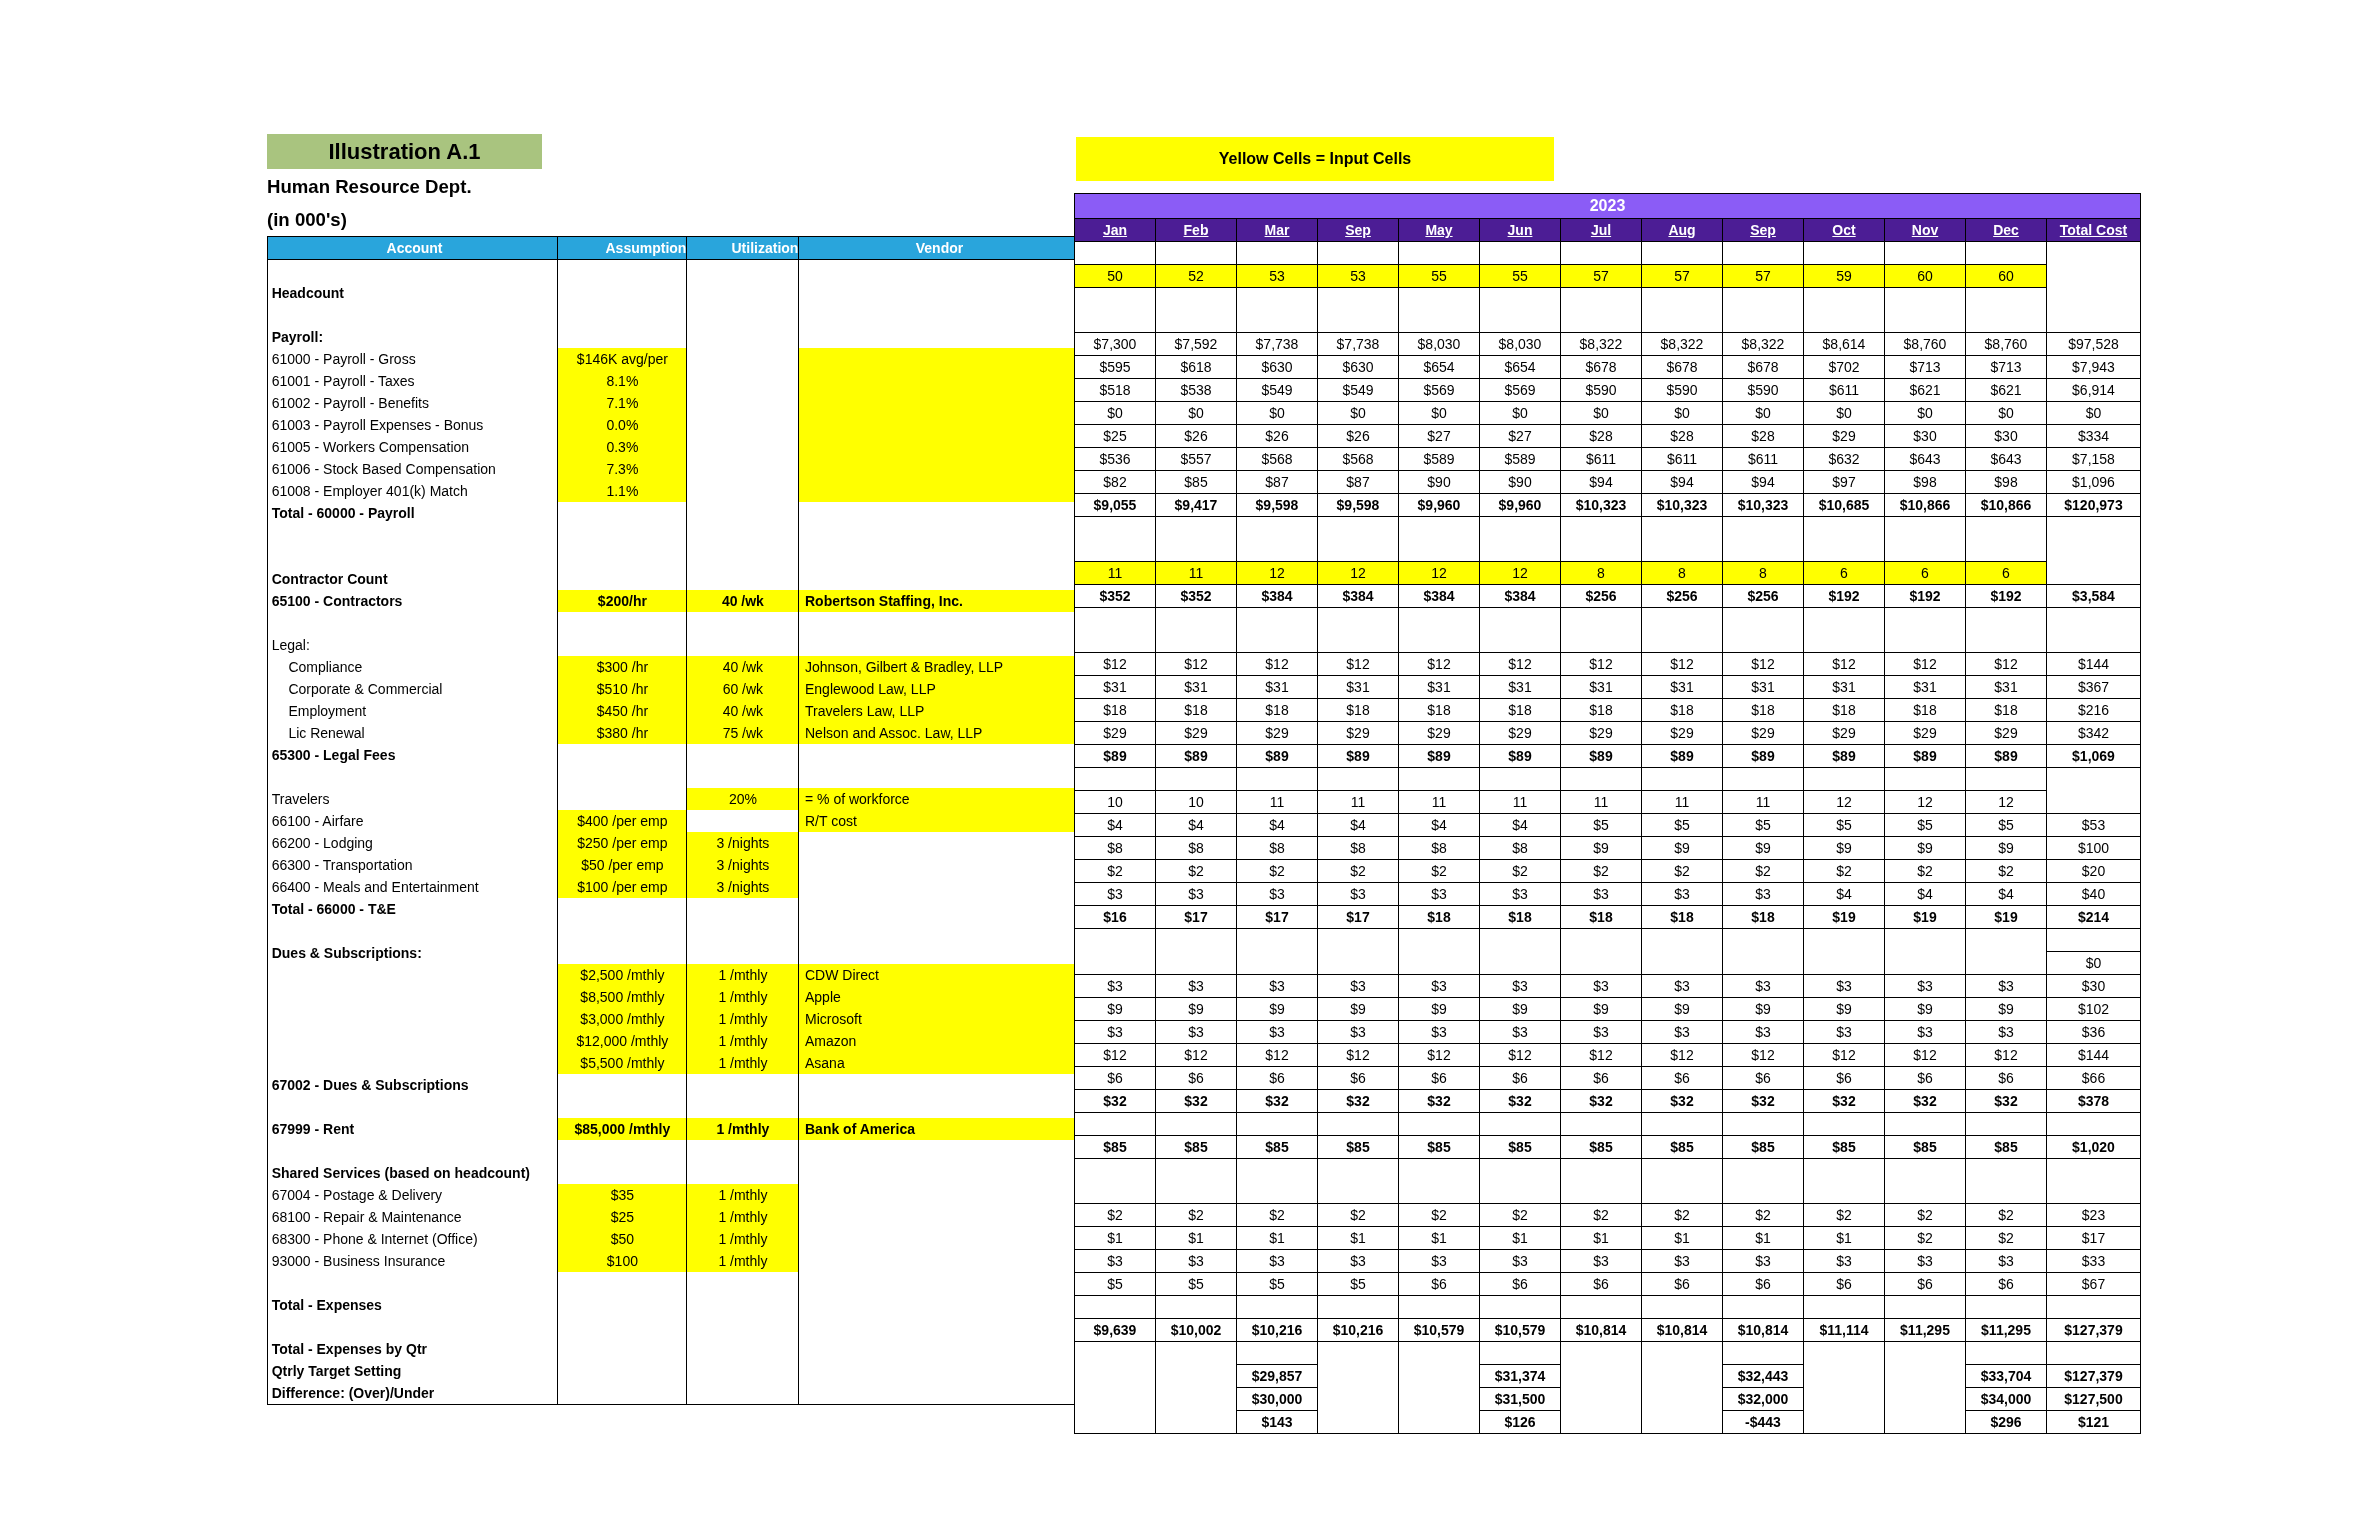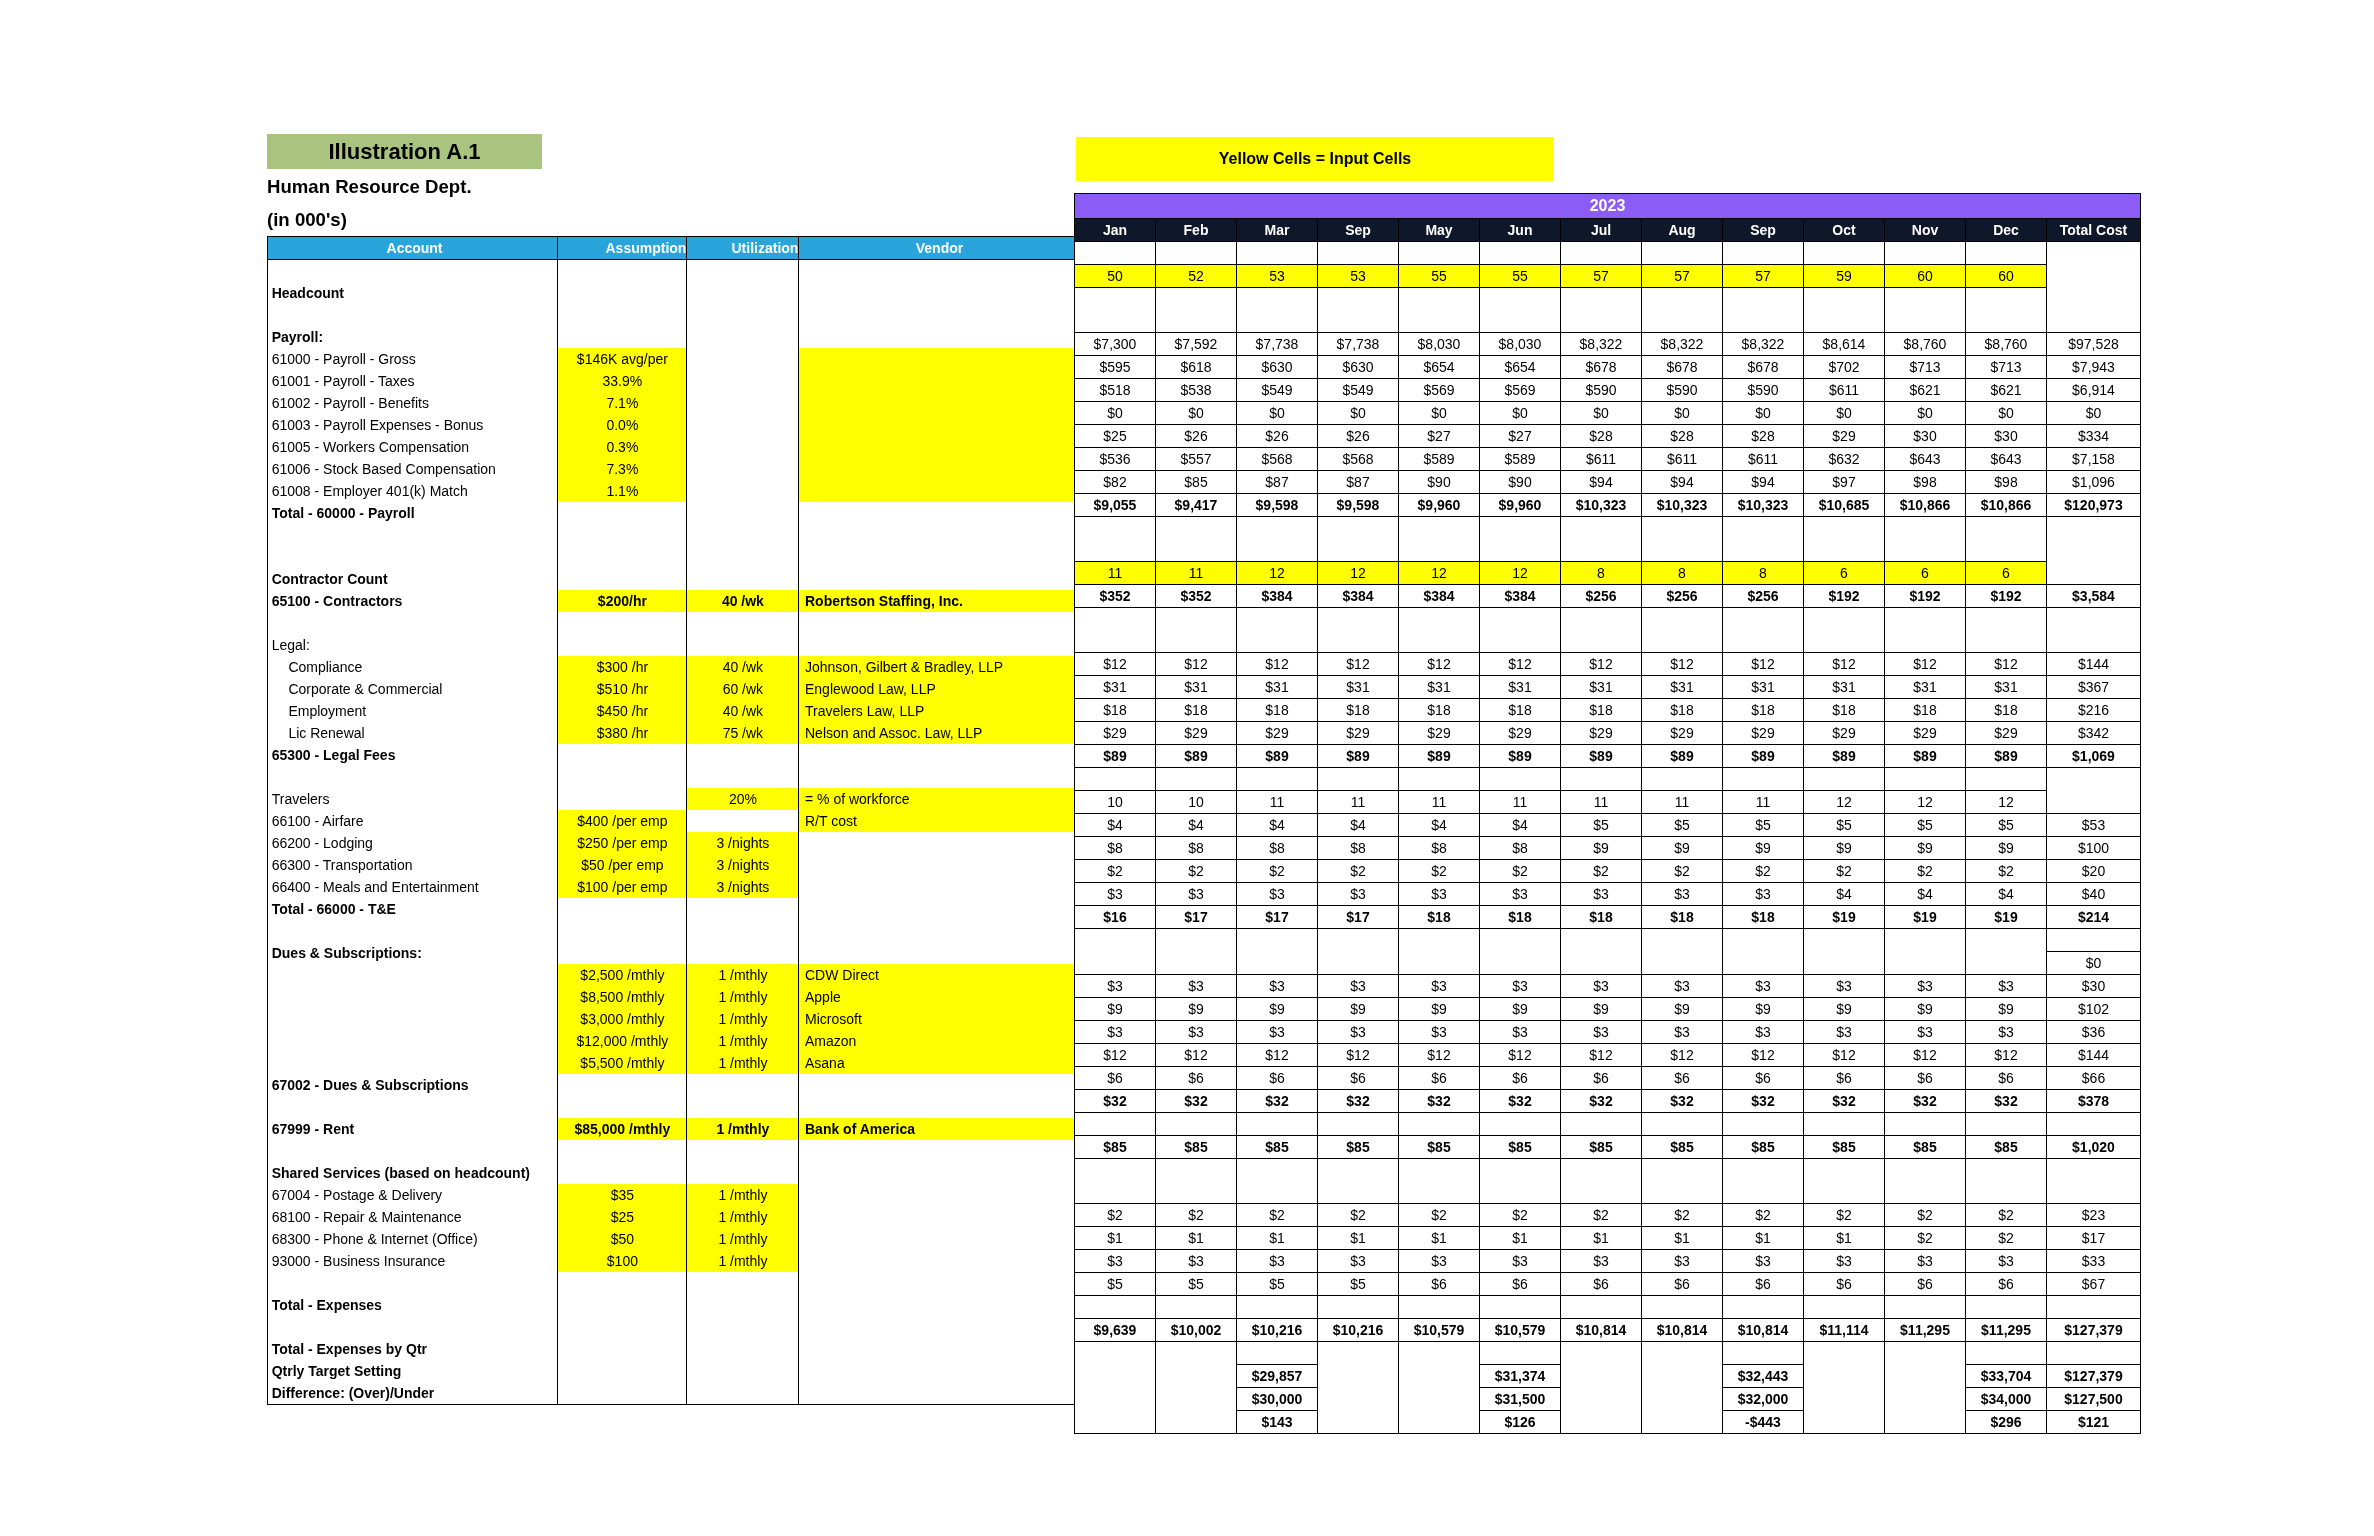--- a/index.html
+++ b/index.html
@@ -32,21 +32,21 @@
   .yl{background:#ffff00;}
   .b{font-weight:bold;}
   .indent{padding-left:20.4px !important;}
 
   
   .rt{position:absolute;left:1074px;top:193px;}
   .rt td{border:0.9px solid #000;height:22px;line-height:22px;text-align:center;}
   .rt td.m{width:80px;}
   .rt td.tc{width:93px;}
   .rt tr.yearhdr td{background:#8b5cf6;color:#fff;font-weight:bold;font-size:16px;height:24px;margin-top:36px;}
-  .rt tr.mhdr td{background:#0f172a;color:#fff;font-weight:bold;height:22px;}
+  .rt tr.mhdr td{background:#4c1d95;color:#fff;font-weight:bold;height:22px;text-decoration:underline;}
   .rt td.sideonly{border-left:0.9px solid #000;border-right:0.9px solid #000;border-top:none;border-bottom:none;}
   .rt td.fullgrid{border:0.9px solid #000;}
   .rt td.ylc{background:#ffff00;}
   .rt tr.botline td{border-bottom:0.9px solid #000;}
 </style>
 </head>
 <body>
 
 <div class="page">
 
@@ -90,21 +90,21 @@
           <td class="vnd"></td>
         </tr>
         <tr>
           <td class="acct">61000 - Payroll - Gross</td>
           <td class="asm yl">$146K avg/per</td>
           <td class="utl"></td>
           <td class="vnd yl"></td>
         </tr>
         <tr>
           <td class="acct">61001 - Payroll - Taxes</td>
-          <td class="asm yl">33.9%</td>
+          <td class="asm yl">8.1%</td>
           <td class="utl"></td>
           <td class="vnd yl"></td>
         </tr>
         <tr>
           <td class="acct">61002 - Payroll - Benefits</td>
           <td class="asm yl">7.1%</td>
           <td class="utl"></td>
           <td class="vnd yl"></td>
         </tr>
         <tr>

